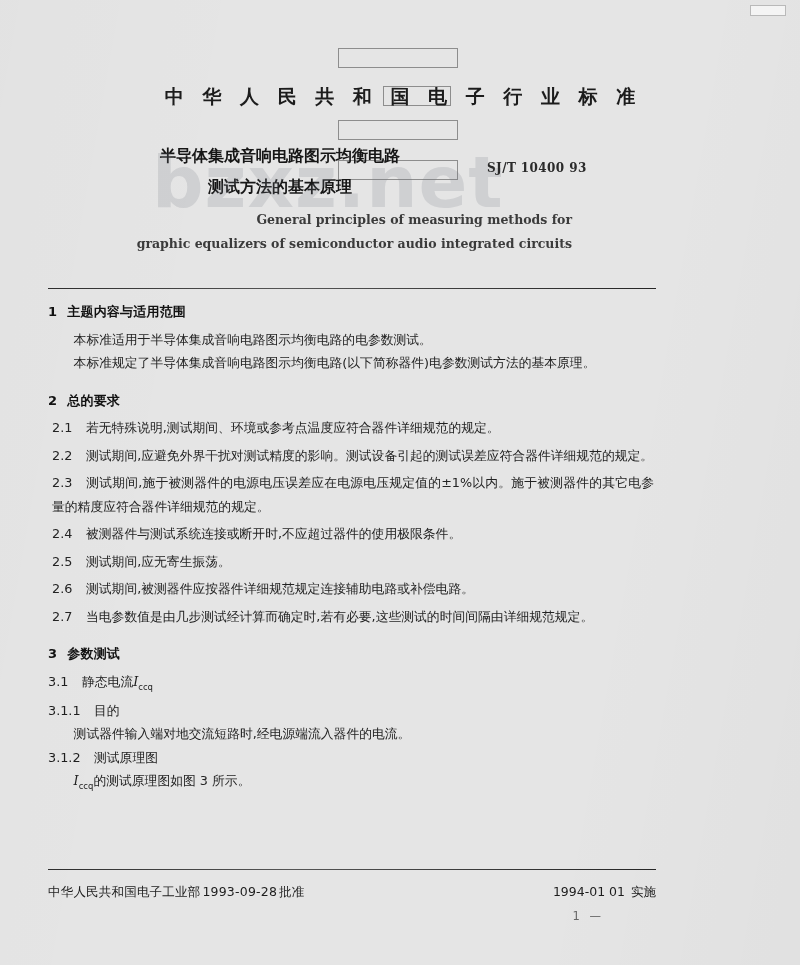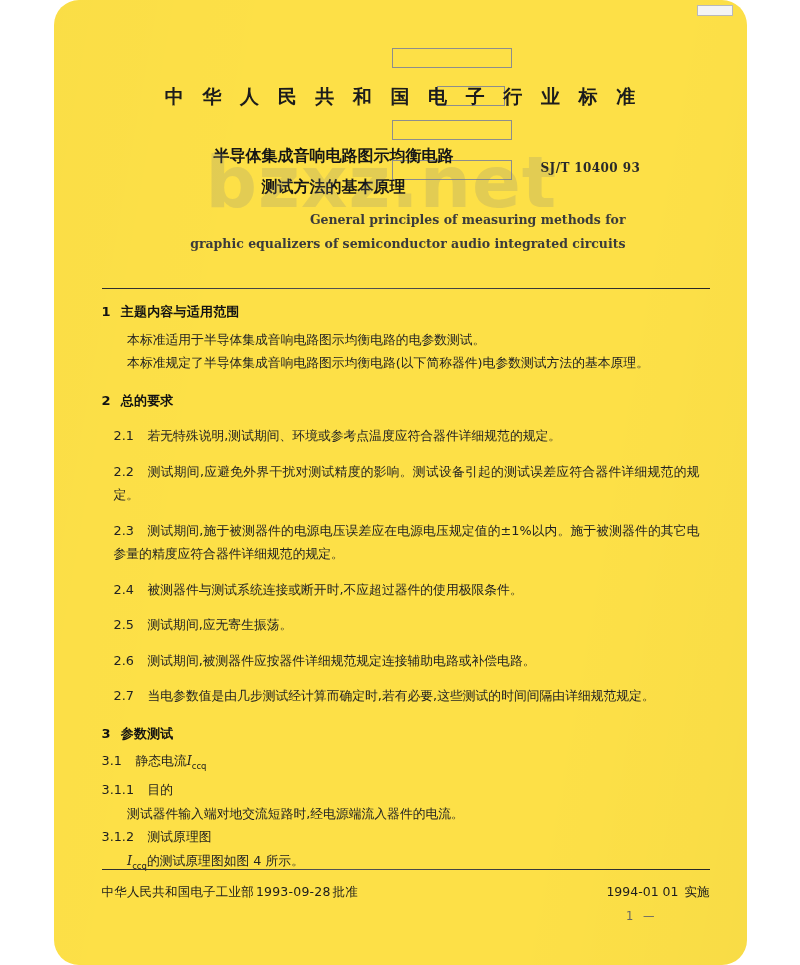--- a/index.html
+++ b/index.html
@@ -8,26 +8,25 @@
     padding: 0;
     background: #ffffff;
   }
   body {
     font-family: "DejaVu Sans", "Liberation Sans", sans-serif;
     color: #1b1b1b;
   }
 
   .page {
     position: relative;
-    width: 693px;
+    width: 800px;
     height: 965px;
     margin: 0 auto;
-    background: #fde047;
+    background: #e5e5e5;
     overflow: hidden;
-    border-radius: 25px;
   }
 
   
   .paper-tint {
     position: absolute;
     inset: 0;
     background:
       linear-gradient(100deg, rgba(0,0,0,0.012) 0%, rgba(0,0,0,0.0) 28%, rgba(0,0,0,0.0) 72%, rgba(0,0,0,0.018) 100%);
     pointer-events: none;
   }
@@ -166,21 +165,21 @@
   .block { margin: 0 0 14px 0; }
   .block.tight { margin-bottom: 10px; }
 
   p.para {
     margin: 0;
     text-indent: 2em;
     text-align: justify;
   }
 
   p.clause {
-    margin: 12px;
+    margin: 4px;
     text-align: justify;
     padding-left: 0;
   }
   p.clause .cnum {
     display: inline-block;
     min-width: 34px;
     font-weight: 400;
   }
 
   h3.subhead {
@@ -304,21 +303,21 @@
       </h3>
 
       <h3 class="subhead">
         <span class="cnum wide">3.1.1</span><span>目的</span>
       </h3>
       <p class="para">测试器件输入端对地交流短路时,经电源端流入器件的电流。</p>
 
       <h3 class="subhead">
         <span class="cnum wide">3.1.2</span><span>测试原理图</span>
       </h3>
-      <p class="para"><span class="ital">I</span><span class="sub">ccq</span><span>的测试原理图如图 4 所示。</span></p>
+      <p class="para"><span class="ital">I</span><span class="sub">ccq</span><span>的测试原理图如图 3 所示。</span></p>
     </div>
 
   </div>
 
   <div class="rule bottom-rule"></div>
 
   <div class="footer">
     <div class="footer-row">
       <div class="approve">
         <span>中华人民共和国电子工业部</span><span class="date">1993-09-28</span><span>批准</span>

